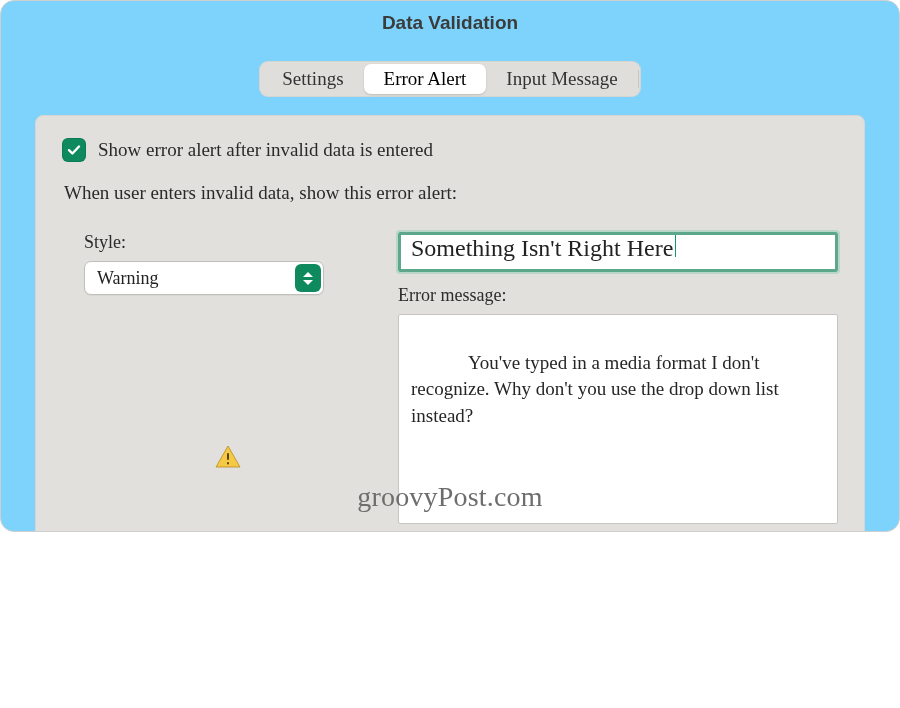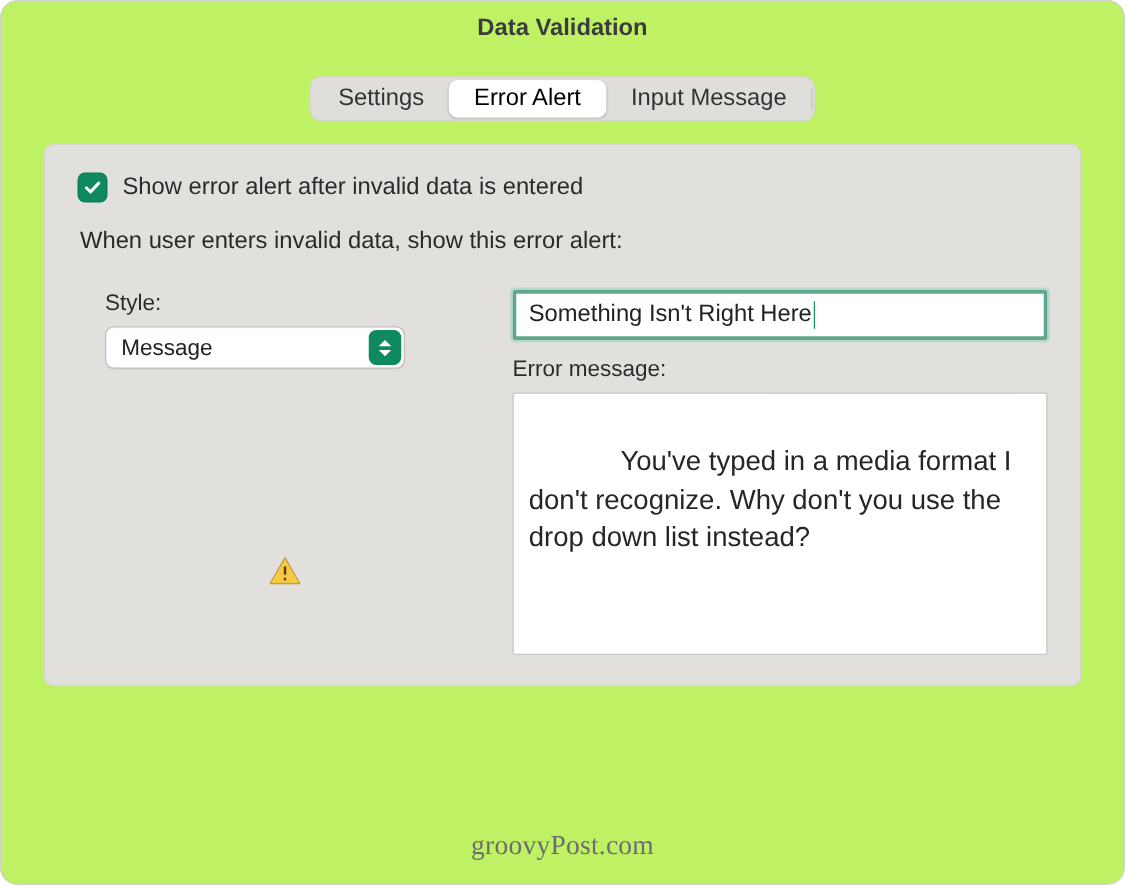--- a/index.html
+++ b/index.html
@@ -6,40 +6,41 @@
   html, body {
     margin: 0; padding: 0;
     width: 900px; height: 708px;
     font-family: -apple-system, "Helvetica Neue", Arial, sans-serif;
     font-size: 19px;
     color: #222;
     background: #ffffff;
     -webkit-font-smoothing: antialiased;
   }
   .window {
-    width: 900px; height: 708px;
-    background: #bef264;
+    width: 900px; height: 532px;
+    background: #7dd3fc;
     border: 1px solid #cfcfcf;
     border-radius: 14px;
     position: relative;
     overflow: hidden;
   }
   .titlebar {
     height: 44px;
     display: flex;
     align-items: center;
     justify-content: center;
     font-weight: 700;
     font-size: 19px;
     color: #3b3b3b;
     border-bottom: 1px solid rgba(0,0,0,0);
   }
 
   .body {
     padding: 6px 34px 0 34px;
+    font-family: Liberation Serif, serif;
   }
 
   .tabs-wrap {
     display: flex;
     justify-content: center;
     margin: 10px 0 18px 0;
   }
   .tabs {
     display: flex;
     background: #dfdedb;
@@ -91,21 +92,21 @@
   .check-label { font-size: 19px; color:#2a2a2a;}
 
   .prompt {
     font-size: 19px;
     margin: 4px 0 28px 2px;
     color:#2a2a2a;
   }
 
   .columns {
     display: flex;
-    gap: 38px;
+    gap: 26px;
   }
   .left-col {
     flex: 0 0 310px;
     display: flex;
     flex-direction: column;
     padding-left: 22px;
   }
   .right-col {
     flex: 1;
     display: flex;
@@ -148,40 +149,40 @@
   .stepper .up { border-bottom: 5px solid #fff; margin-bottom:1px;}
   .stepper .down { border-top: 5px solid #fff; margin-top:1px;}
 
   .title-input {
     height: 40px;
     border: 3px solid #5da88c;
     outline: 2px solid #b8d7c9;
     border-radius: 2px;
     background: #fff;
     padding: 0 10px;
-    font-size: 19px;
+    font-size: 24px;
     font-family: inherit;
-    display:flex; align-items:center;
+    display:flex; 
     position:relative;
   }
   .title-input .caret {
     display:inline-block;
     width:1px; height:22px;
     background:#159863;
     margin-left:2px;
     vertical-align: middle;
   }
 
   .msg-label { margin-top: 13px; }
   .textarea {
     border: 1px solid #c6c5c2;
     border-radius: 2px;
     background: #ffffff;
     padding: 8px 12px;
-    font-size: 22px;
+    font-size: 19px;
     line-height: 1.4;
     height: 210px;
     white-space: pre-wrap;
     color:#262626;
   }
 
   .warn-icon-slot {
     display:flex;
     justify-content:center;
     margin-top: 150px;
@@ -217,21 +218,21 @@
   }
   .spacer { flex: 1; }
   .footer-gap { width: 14px; }
 
   .watermark {
     position:absolute;
     bottom: 18px;
     left: 0; right: 0;
     text-align: center;
     font-family: Georgia, 'Times New Roman', serif;
-    font-size: 22px;
+    font-size: 28px;
     color: #6d6d6d;
     letter-spacing: 0.2px;
     pointer-events: none;
   }
 </style>
 </head>
 <body>
 
 <div class="window">
 
@@ -265,21 +266,21 @@
         </div>
         <div class="check-label">Show error alert after invalid data is entered</div>
       </div>
 
       <div class="prompt">When user enters invalid data, show this error alert:</div>
 
       <div class="columns">
         <div class="left-col">
           <div class="field-label">Style:</div>
           <div class="select">
-            <span>Message</span>
+            <span>Warning</span>
             <div class="stepper">
               <div class="tri up"></div>
               <div class="tri down"></div>
             </div>
           </div>
           <div class="warn-icon-slot">
             <svg class="warn-icon" viewBox="0 0 26 24">
               <path d="M13 1 L25 22 L1 22 Z" fill="#f6c945" stroke="#b58b1f" stroke-width="0.8"></path>
               <rect x="12" y="8" width="2" height="7" rx="1" fill="#5a4310"></rect>
               <rect x="12" y="17" width="2" height="2.4" rx="1" fill="#5a4310"></rect>

